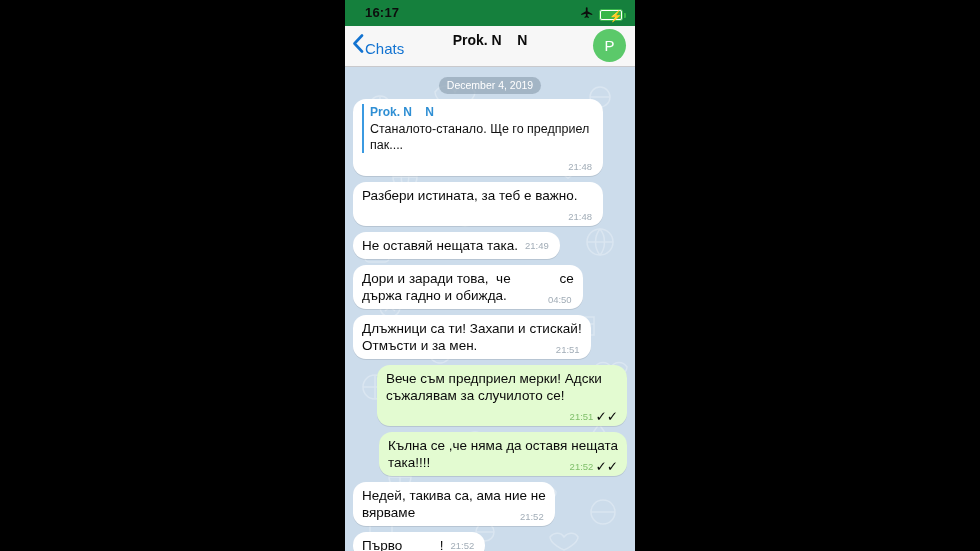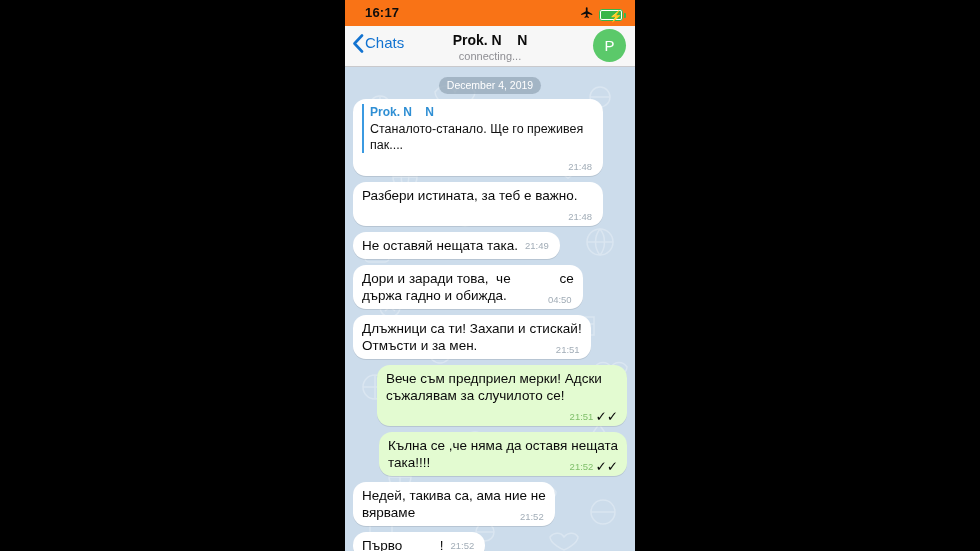--- a/index.html
+++ b/index.html
@@ -30,21 +30,21 @@
     width: 290px;
     height: 551px;
     overflow: hidden;
     background: #cfdfea;
   }
 
   
   .status-bar {
     position: relative;
     height: 26px;
-    background: #f97316;
+    background: #15803d;
     display: flex;
     align-items: center;
     z-index: 6;
   }
   .status-time {
     position: absolute;
     left: 20px;
     top: 5px;
     font-size: 13px;
     font-weight: bold;
@@ -102,21 +102,21 @@
     height: 40px;
     background: #f7f7f7;
     border-bottom: 1px solid #c9c9cc;
     z-index: 5;
   }
   .nav-back {
     position: absolute;
     left: 7px;
     top: 8px;
     display: flex;
-    align-items: flex-start;
+    align-items: flex-end;
     gap: 1px;
     cursor: pointer;
   }
   .nav-back-label {
     font-size: 15px;
     color: #1273d1;
   }
   .nav-title-wrap {
     position: absolute;
     left: 0;
@@ -289,21 +289,20 @@
         <span>
           <svg width="12" height="19" viewBox="0 0 12 19" aria-hidden="true">
             <path d="M10 1.5 2.5 9.5 10 17.5" fill="none" stroke="#1273d1" stroke-width="2.6" stroke-linecap="round" stroke-linejoin="round"></path>
           </svg>
         </span>
         <span class="nav-back-label">Chats</span>
       </div>
 
       <div class="nav-title-wrap">
         <div class="nav-title">Prok. N    N</div>
-        <div class="nav-subtitle">connecting...</div>
       </div>
 
       <div class="nav-avatar">
         <span>P</span>
       </div>
     </div>
 
     <div class="chat-area">
       <svg class="doodles" viewBox="0 0 290 485" preserveAspectRatio="xMidYMid slice" aria-hidden="true">
         <g fill="none" stroke="#ffffff" stroke-width="1.5" opacity="0.55">
@@ -350,21 +349,21 @@
       </svg>
 
       <div class="date-divider">
         <span class="date-pill">December 4, 2019</span>
       </div>
 
       <div class="msg-row in">
         <div class="bubble in">
           <div class="reply-quote">
             <div class="reply-author">Prok. N    N</div>
-            <div class="reply-text">Станалото-станало. Ще го преживея пак....</div>
+            <div class="reply-text">Станалото-станало. Ще го предприел пак....</div>
           </div>
           <span class="meta">
             <span class="time">21:48</span>
             <span class="ticks"></span>
           </span>
         </div>
       </div>
 
       <div class="msg-row in">
         <div class="bubble in">

